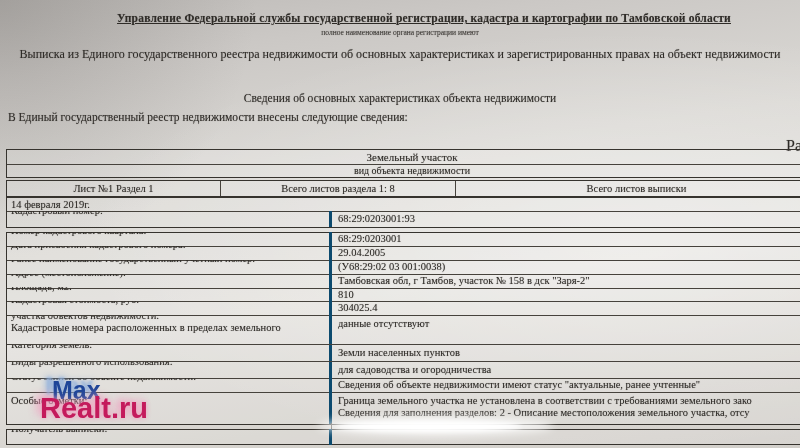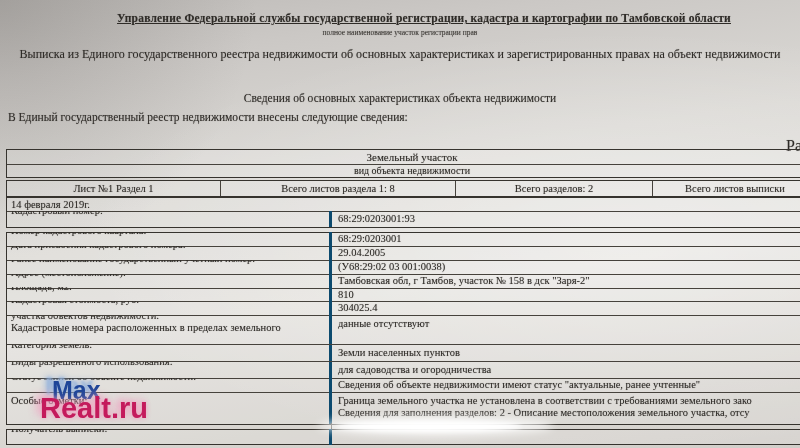--- a/index.html
+++ b/index.html
@@ -55,40 +55,39 @@
   .wm{ position:absolute; font-family:"Liberation Sans", sans-serif; font-weight:bold; line-height:1; }
   .wm-max{ left:52px; top:378px; font-size:25px; color:#1d4598;
     text-shadow:-7px -4px 2px rgba(150,180,222,.6), -7px -4px 7px rgba(130,165,215,.95); }
   .wm-realt{ left:40px; top:394px; font-size:29px; color:#c41a5c;
     text-shadow:0 0 5px rgba(242,152,188,.9), -5px -3px 9px rgba(242,152,188,.85); }
 </style>
 </head>
 <body>
 
 <div class="abs ctr authority soft">Управление Федеральной службы государственной регистрации, кадастра и картографии по Тамбовской области</div>
-<div class="abs ctr authority-caption soft">полное наименование участок регистрации прав</div>
+<div class="abs ctr authority-caption soft">полное наименование органа регистрации имеют</div>
 <div class="abs ctr doc-title soft">Выписка из Единого государственного реестра недвижимости об основных характеристиках и зарегистрированных правах на объект недвижимости</div>
 <div class="abs ctr section-title soft">Сведения об основных характеристиках объекта недвижимости</div>
 <div class="abs intro soft">В Единый государственный реестр недвижимости внесены следующие сведения:</div>
 <div class="abs razdel soft">Ра</div>
 
 <div class="tbl tblA soft">
   <div class="trow rowA1">
     <span>Земельный участок</span>
   </div>
   <div class="trow rowA2">
     <span>вид объекта недвижимости</span>
   </div>
 </div>
 
 <div class="tbl tblB soft">
   <div class="trow">
     <div class="cell c vline bc1">Лист №1  Раздел 1</div>
     <div class="cell c vline bc2">Всего листов раздела 1: 8</div>
-    <div class="cell c vline bc3">Всего разделов: 2</div>
     <div class="cell c bc4">Всего листов выписки</div>
   </div>
 </div>
 
 <div class="tblC blk1 soft">
   <div class="trow daterow">
     <span>14 февраля 2019г.</span>
   </div>
   <div class="trow h15">
     <div class="cell lbl">Кадастровый номер:</div>

